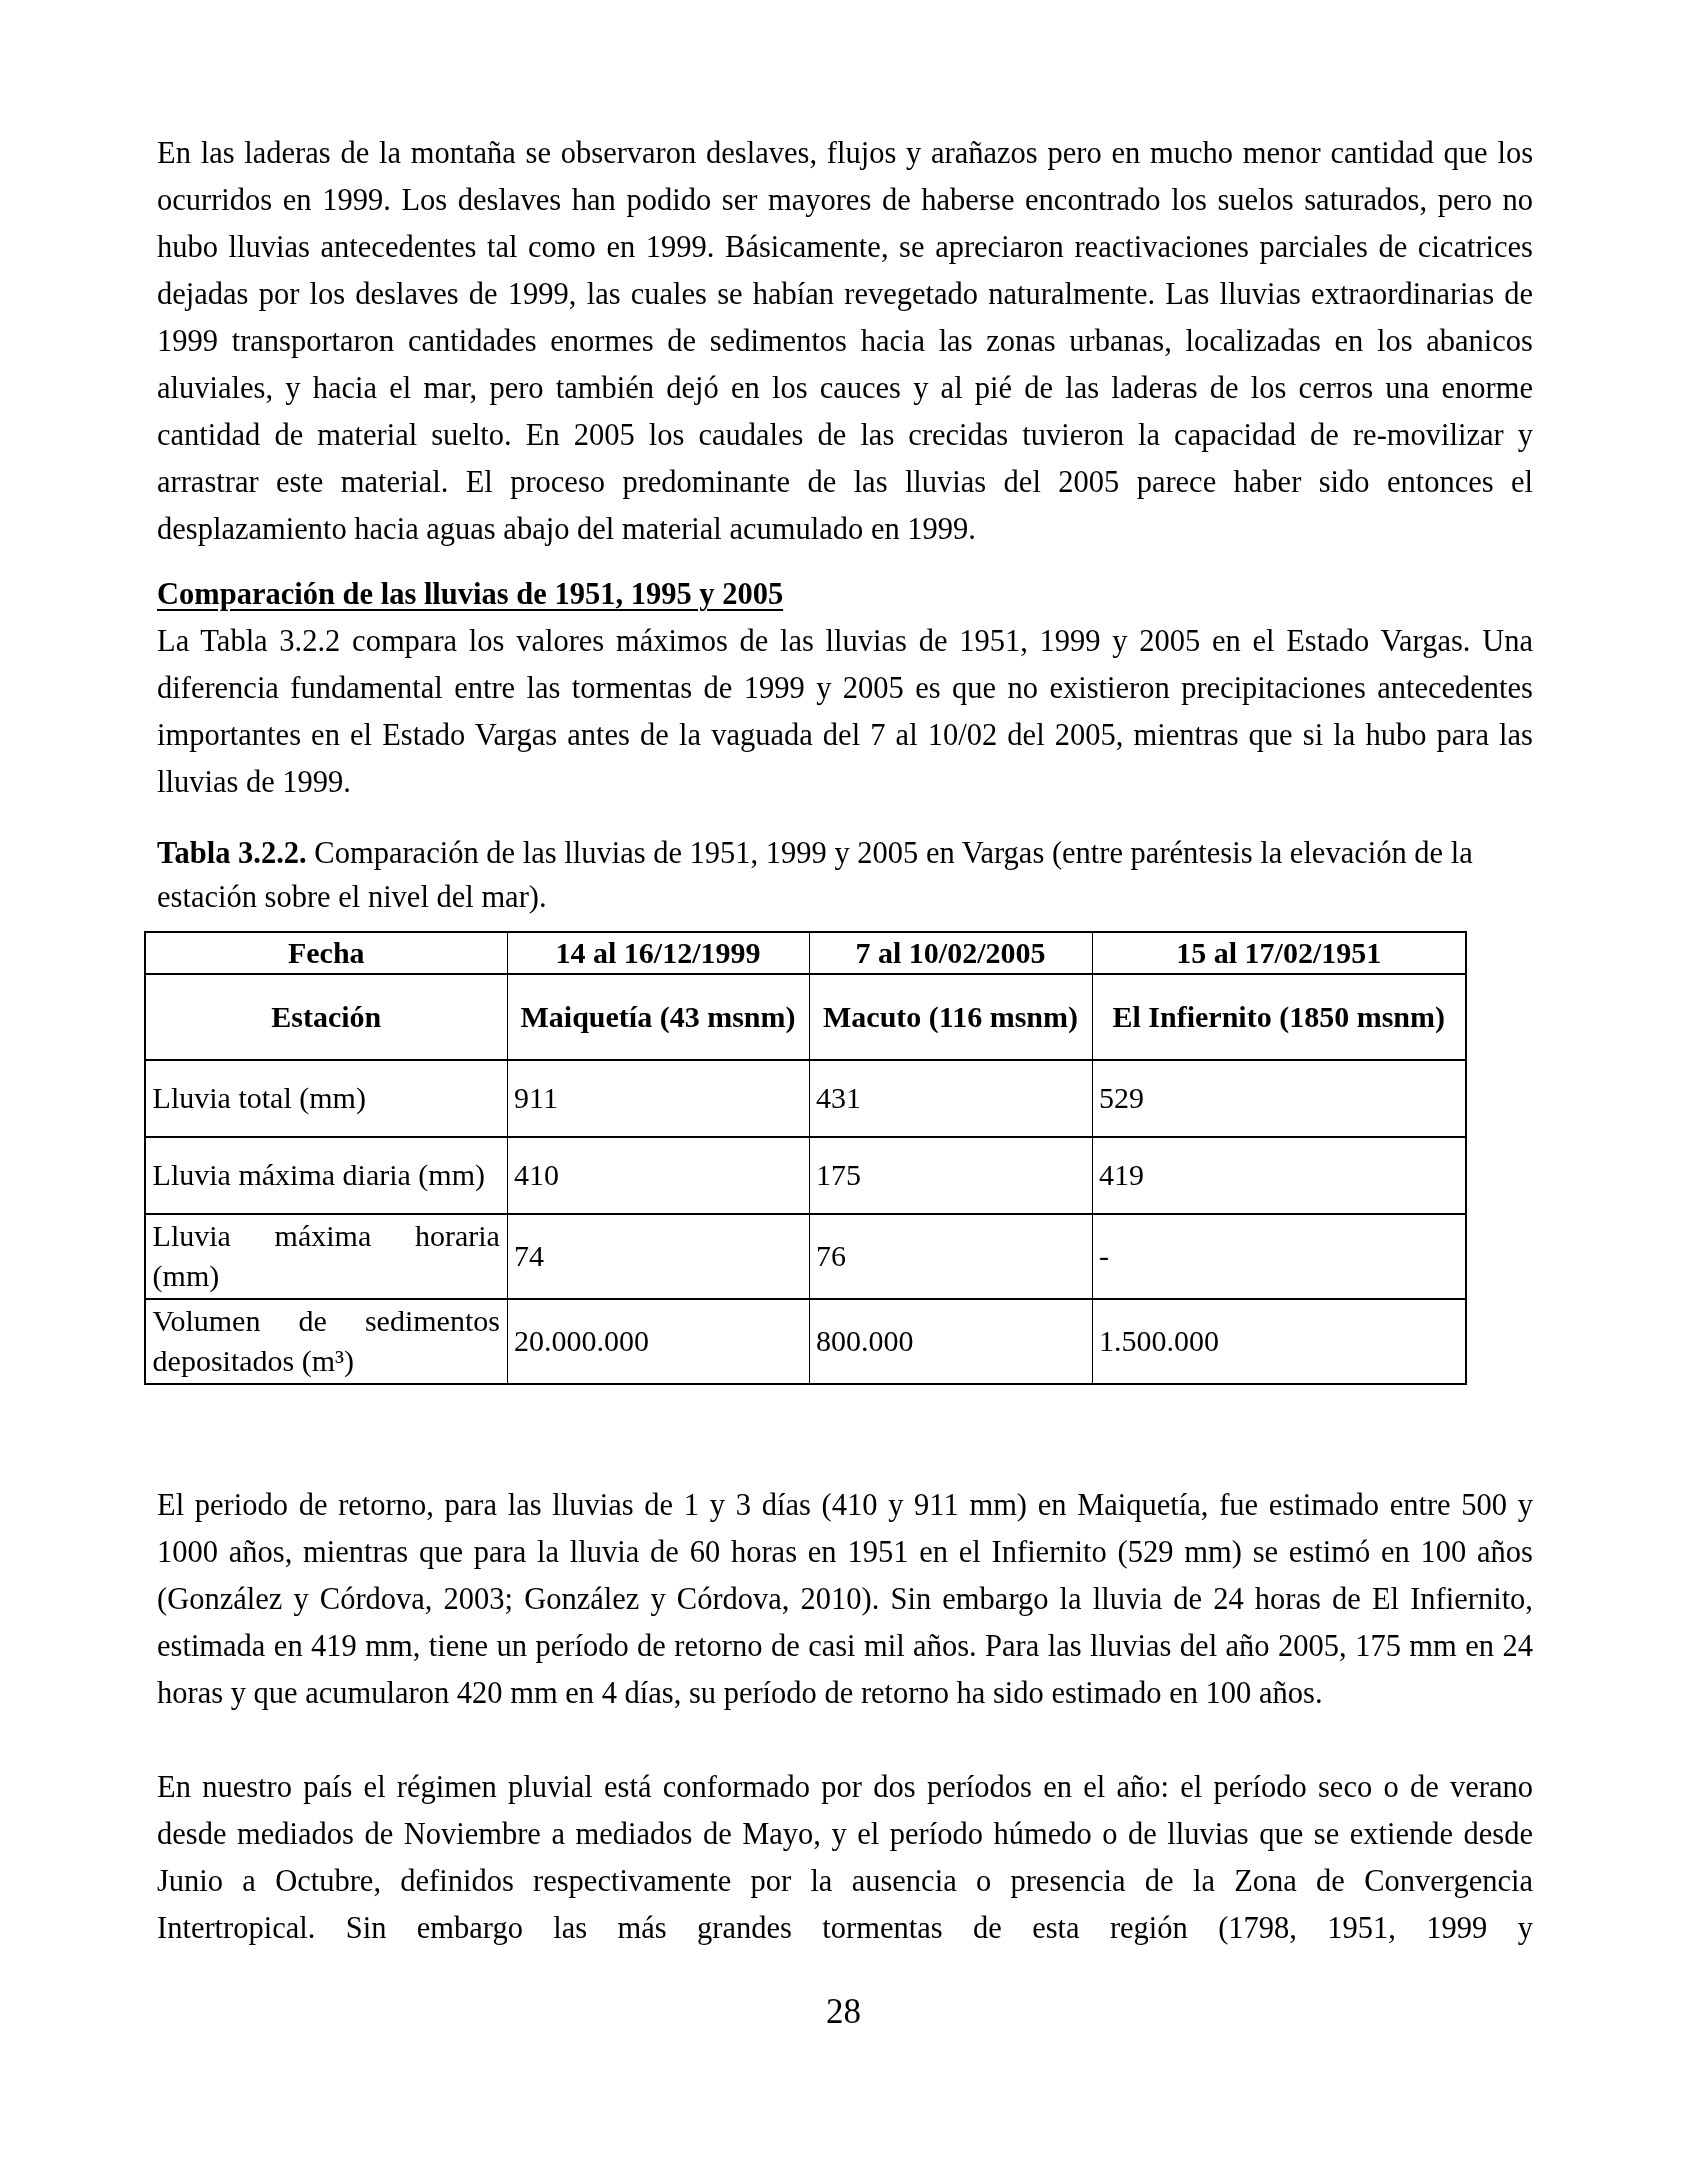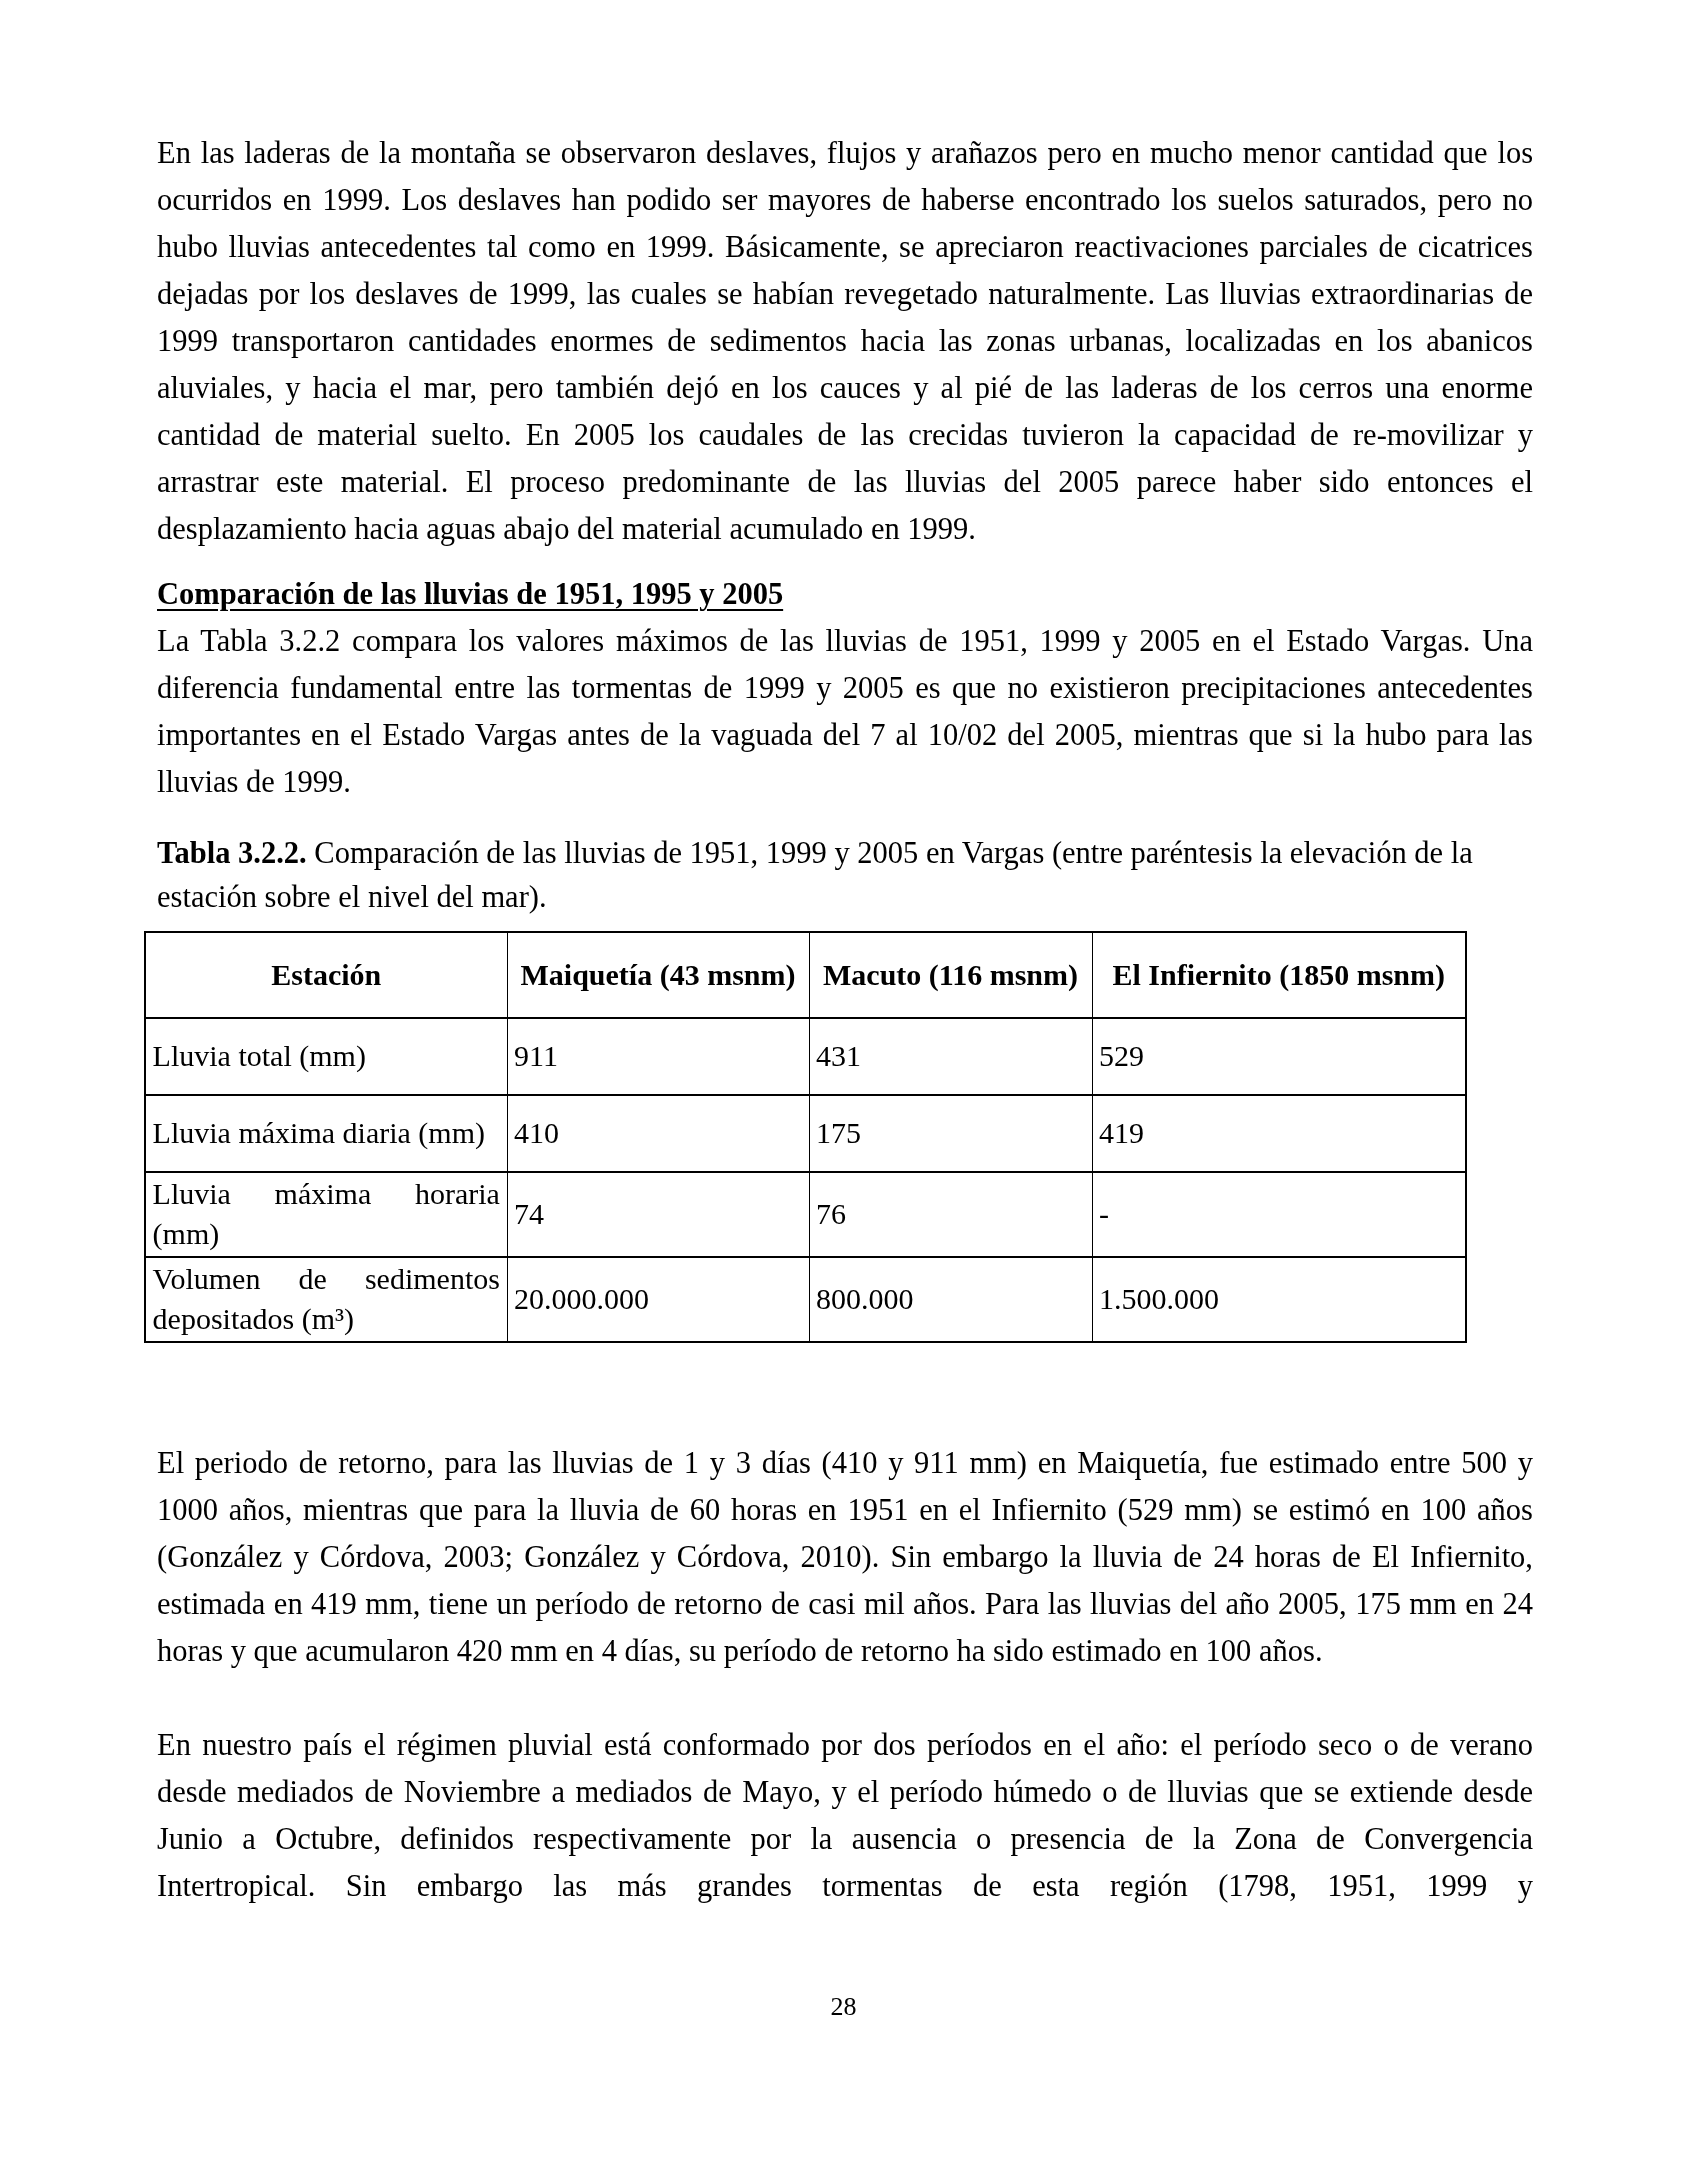--- a/index.html
+++ b/index.html
@@ -73,21 +73,21 @@
     line-height:40px;
   }
   td.value-cell{ text-align:left; }
   .spacer-p3{ margin-top:97px; }
   .spacer-p4{ margin-top:47px; }
   .page-number{
     position:absolute;
     left:0; top:1992px;
     width:100%;
     text-align:center;
-    font-size:26px;
+    font-size:35px;
   }
 </style>
 </head>
 <body>
 
 <div class="page">
   <div class="content">
 
     <p class="para">En las laderas de la montaña se observaron deslaves, flujos y arañazos pero en mucho menor cantidad que los ocurridos en 1999. Los deslaves han podido ser mayores de haberse encontrado los suelos saturados, pero no hubo lluvias antecedentes tal como en 1999.  Básicamente, se apreciaron reactivaciones parciales de cicatrices dejadas por los deslaves de 1999, las cuales se habían revegetado naturalmente. Las lluvias extraordinarias de 1999 transportaron cantidades enormes de sedimentos hacia las zonas urbanas, localizadas en los abanicos aluviales, y hacia el mar, pero también dejó en los cauces y al pié de las laderas de los cerros una enorme cantidad de material suelto.  En 2005 los caudales de las crecidas tuvieron la capacidad de re-movilizar y arrastrar este material. El proceso predominante de las lluvias del 2005 parece haber sido entonces el desplazamiento hacia aguas abajo del material acumulado en 1999.</p>
 
@@ -98,20 +98,26 @@
     <p class="caption"><span class="cap-label">Tabla 3.2.2.</span><span> Comparación de las lluvias de 1951, 1999 y 2005 en Vargas (entre paréntesis la elevación de la estación sobre el nivel del mar).</span></p>
 
     <table class="data-table">
       <colgroup>
         <col class="c1">
           <col class="c2">
           <col class="c3">
           <col class="c4">
       </colgroup>
       <tbody>
+        <tr class="hrow1">
+          <th class="hcell">Fecha</th>
+          <th class="hcell">14 al 16/12/1999</th>
+          <th class="hcell">7 al 10/02/2005</th>
+          <th class="hcell">15 al 17/02/1951</th>
+        </tr>
         <tr class="hrow2">
           <th class="hcell">Estación</th>
           <th class="hcell">Maiquetía (43 msnm)</th>
           <th class="hcell">Macuto (116 msnm)</th>
           <th class="hcell">El Infiernito (1850 msnm)</th>
         </tr>
         <tr class="drow1">
           <td class="label-cell">Lluvia total (mm)</td>
           <td class="value-cell">911</td>
           <td class="value-cell">431</td>

